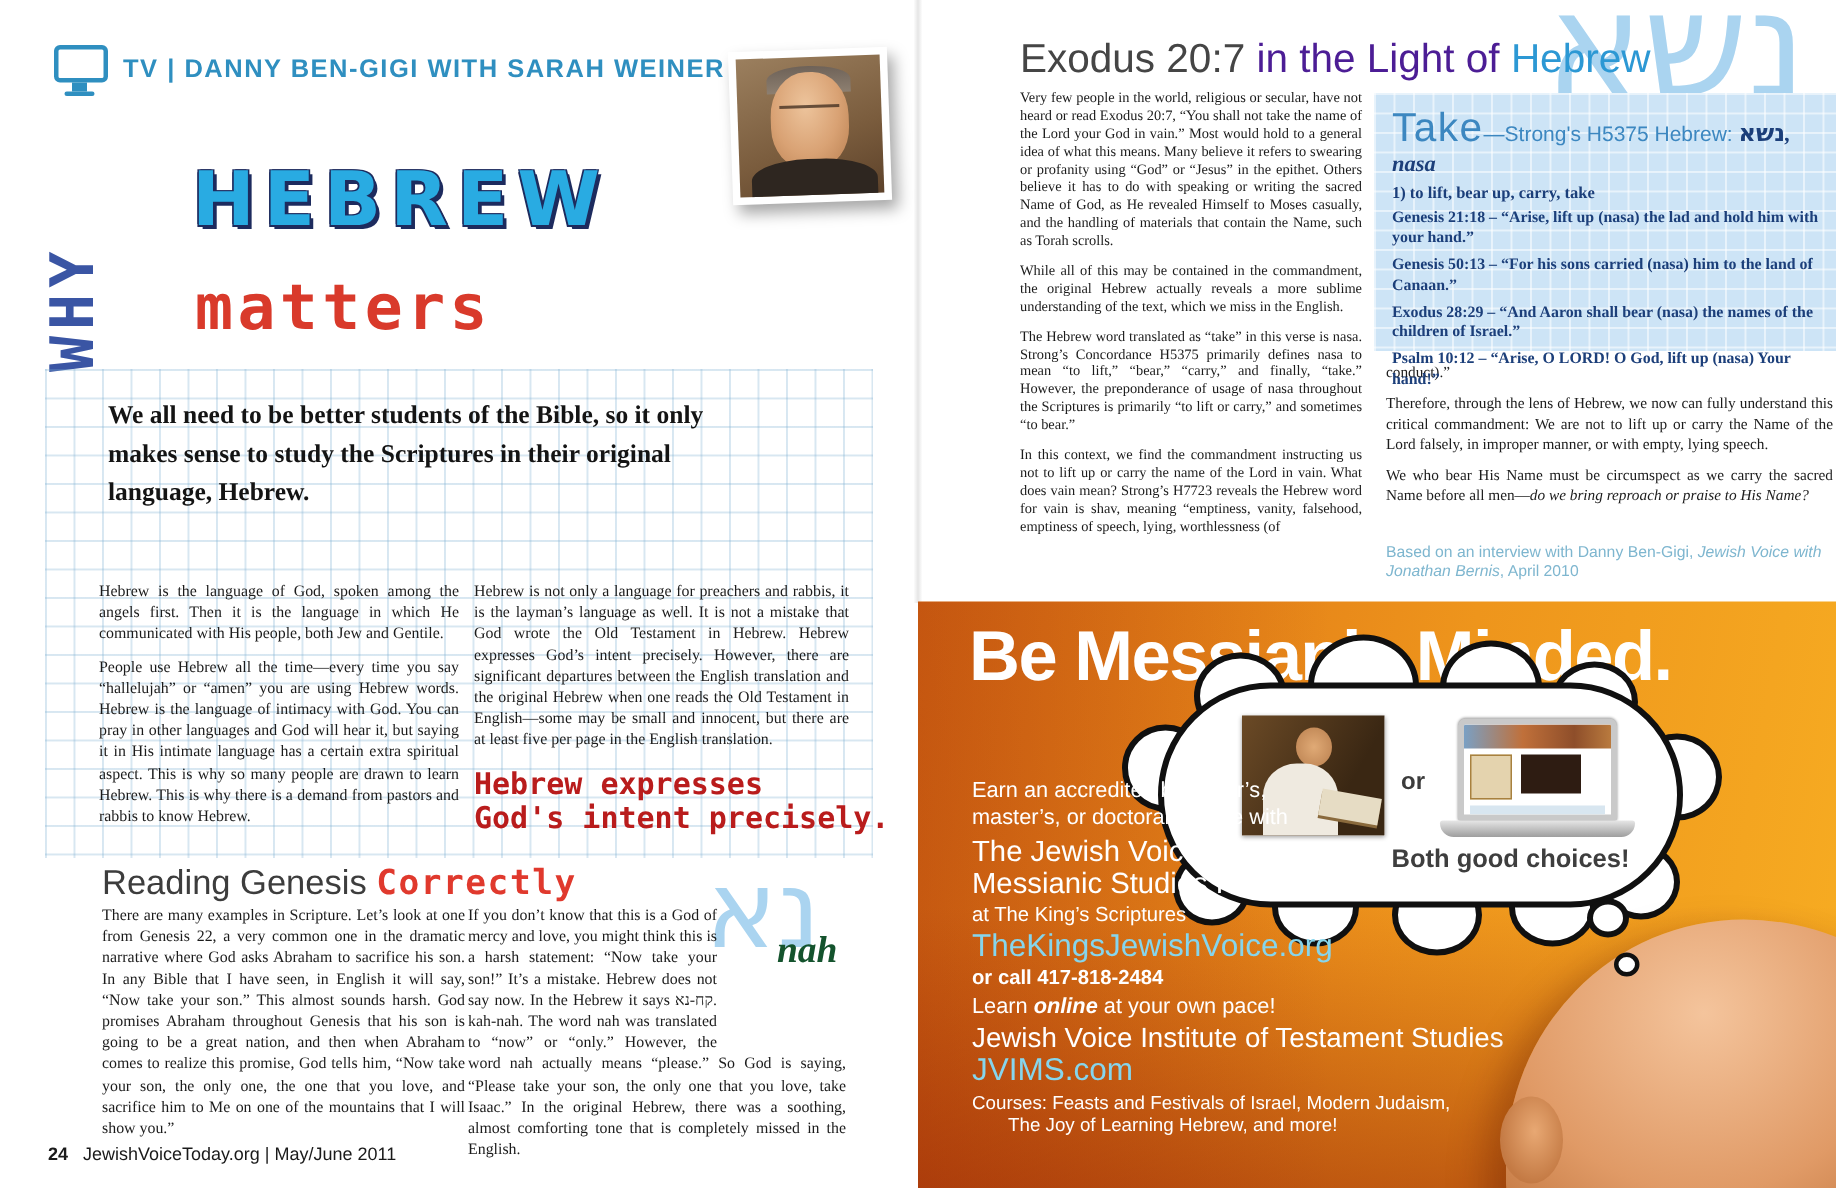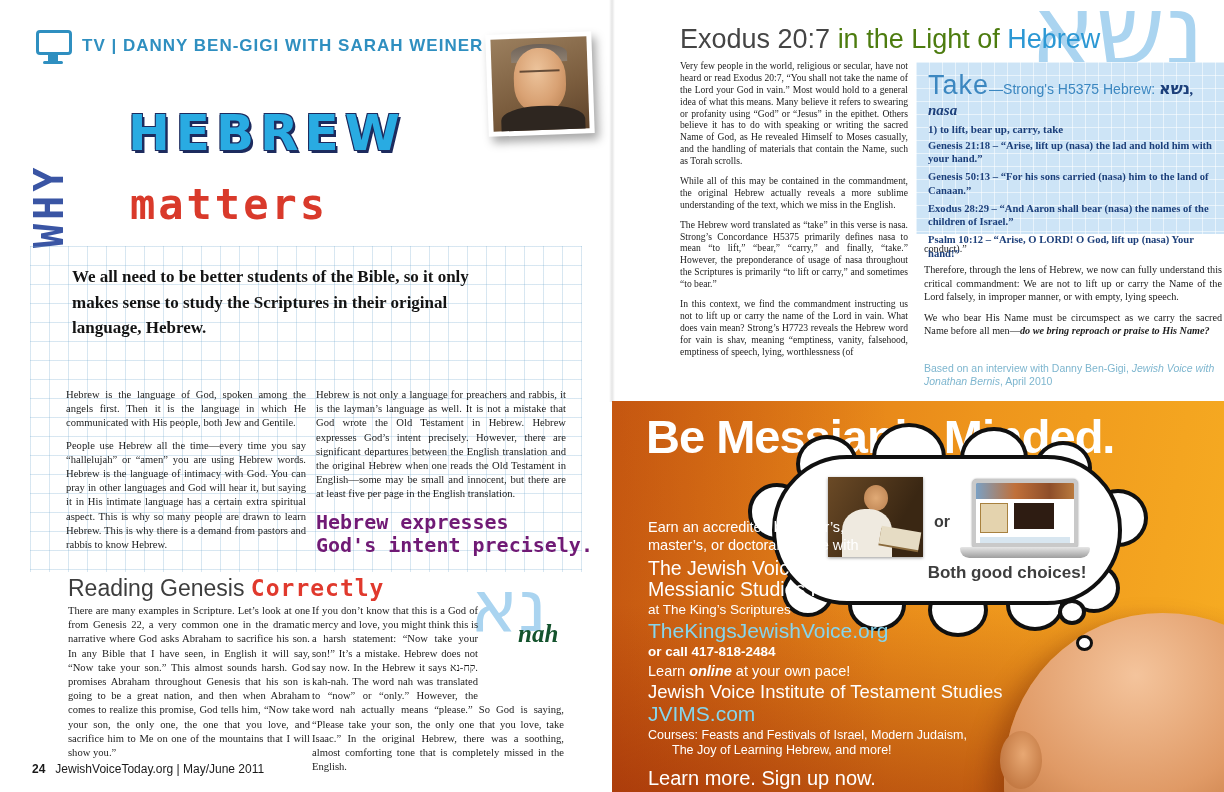--- a/index.html
+++ b/index.html
@@ -45,62 +45,62 @@
   .intro { left:72px; top:264px; width:400px; font-family:"Liberation Serif", serif;
     font-weight:bold; font-size:17px; line-height:1.5; color:#141414; }
 
   .bodycol { font-family:"Liberation Serif", serif; font-size:10.6px; line-height:1.34;
     color:#1b1b1b; text-align:justify; }
   .bodycol p + p { margin-top:8px; }
   .col-l1 { left:66px;  top:388px; width:240px; }
   .col-l2 { left:316px; top:388px; width:250px; }
 
   .pullquote { left:316px; top:511px; font-family:"DejaVu Sans Mono", monospace; font-weight:bold;
-    font-size:20px; line-height:1.15; color:#701a75; }
+    font-size:20px; line-height:1.15; color:#b91c1c; }
 
   .gen-head { left:68px; top:575px; font-size:23px; color:#3d3d3d; }
   .gen-head .red { font-family:"DejaVu Sans Mono", monospace; font-weight:bold; color:#e0392d; letter-spacing:1px; }
   .col-g1 { left:68px;  top:604px; width:242px; }
   .col-g2 { left:312px; top:604px; width:252px; }
   .g2-spacer { float:right; width:86px; height:92px; }
 
   .heb-watermark { font-family:"DejaVu Sans", sans-serif; color:#aad4f0; z-index:0; }
   .wm-na { left:470px; top:570px; font-size:72px; line-height:1; }
   .nah { left:518px; top:620px; font-family:"Liberation Serif", serif; font-style:italic;
     font-weight:bold; font-size:25px; color:#14532d; z-index:1; }
 
   .footer { left:32px; top:762px; font-size:12px; color:#1a1a1a; }
   .footer .pgnum { font-weight:bold; margin-right:10px; }
 
   .fold { left:609px; top:0; width:6px; height:402px;
     background:linear-gradient(to right, rgba(0,0,0,0), rgba(0,0,0,.10), rgba(0,0,0,0)); }
 
   
   .headline { left:680px; top:24px; font-size:27px; color:#454545; }
-  .headline .red  { color:#4d7c0f; }
+  .headline .red  { color:#4c1d95; }
   .headline .blue { color:#2c98d4; }
   .wm-nasa { left:1030px; top:-18px; font-size:98px; line-height:1; }
 
   .col-r1 { left:680px; top:60px; width:228px; font-size:9.6px; line-height:1.24; }
 
   .takebox { left:916px; top:62px; width:308px; height:172px; background:#cde4f6; z-index:2;
     background-image:linear-gradient(to right, rgba(255,255,255,.55) 1px, transparent 1px),
                      linear-gradient(to bottom, rgba(255,255,255,.55) 1px, transparent 1px);
     background-size:13px 13px; padding:8px 12px; color:#1c3f7a; }
   .tb-head { margin-bottom:4px; }
   .tb-take { font-size:27px; color:#3c87c0; letter-spacing:1px; }
   .tb-sub  { font-size:14px; color:#3c87c0; }
   .tb-heb  { font-family:"DejaVu Sans", sans-serif; font-weight:bold; font-size:16px; color:#1c3f7a; }
   .tb-nasa { font-family:"Liberation Serif", serif; font-style:italic; font-weight:bold; font-size:15px; color:#1c3f7a; }
   .tb-def  { font-family:"Liberation Serif", serif; font-weight:bold; font-size:11px; margin-bottom:4px; }
   .tb-verse { font-family:"Liberation Serif", serif; font-weight:bold; font-size:10.6px;
     line-height:1.25; margin-bottom:5px; }
 
   .col-r2 { left:924px; top:242px; width:298px; font-size:10.2px; line-height:1.3; }
-  .col-r2 .em { font-style:italic; font-weight:bold; }
+  .col-r2 .em { font-style:italic; font-weight:normal; }
   .credit { left:924px; top:362px; width:300px; font-size:10.5px; line-height:1.25; color:#7eb6cf; }
   .credit .it { font-style:italic; }
 
   
   .ad { left:612px; top:401px; width:612px; height:391px; overflow:hidden;
     background:linear-gradient(100deg,#d96a14 0%,#ee951c 55%,#f7ad22 100%); }
   .ad::after { content:""; position:absolute; inset:0; z-index:1; pointer-events:none;
     background:linear-gradient(to top, rgba(145,30,5,.50), rgba(145,30,5,0) 48%),
                linear-gradient(to right, rgba(150,40,8,.30), rgba(150,40,8,0) 45%); }
   .ad > * { z-index:2; }
@@ -303,20 +303,19 @@
     <div class="adline cyan" style="top:218px;">TheKingsJewishVoice.org</div>
     <div class="adline t14 bold" style="top:243px;">or call 417-818-2484</div>
 
     <div class="adline t15" style="top:262px;">
       <span>Learn </span><span class="bold" style="font-style:italic;">online</span><span> at your own pace!</span>
     </div>
     <div class="adline" style="top:280px; font-size:18.5px;">Jewish Voice Institute of Testament Studies</div>
     <div class="adline cyan" style="top:301px;">JVIMS.com</div>
     <div class="adline t12" style="top:327px;">Courses: Feasts and Festivals of Israel, Modern Judaism,</div>
     <div class="adline t12" style="top:342px;margin-left:24px;">The Joy of Learning Hebrew, and more!</div>
-    <div class="adline cta" style="top:366px;">Learn more. Sign up now.</div>
 
     <div class="bald-head">
       <div class="ear"></div>
     </div>
   </div>
 
 </div>
 
 </body></html>

